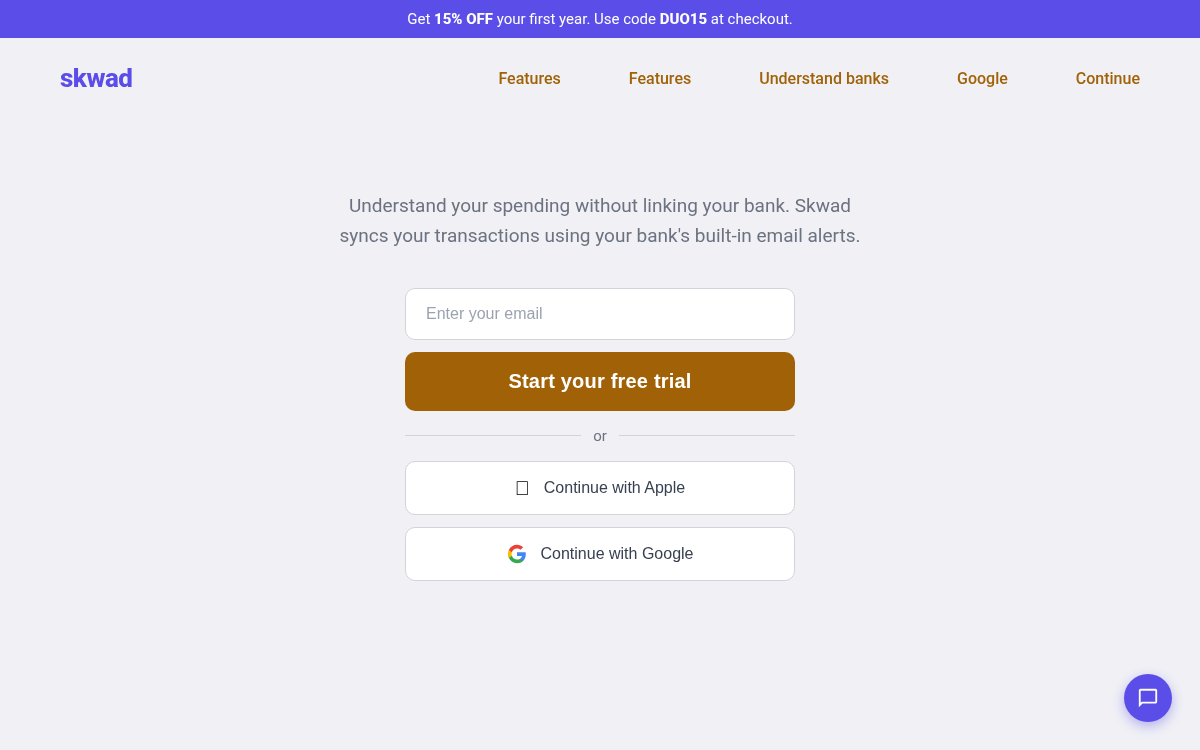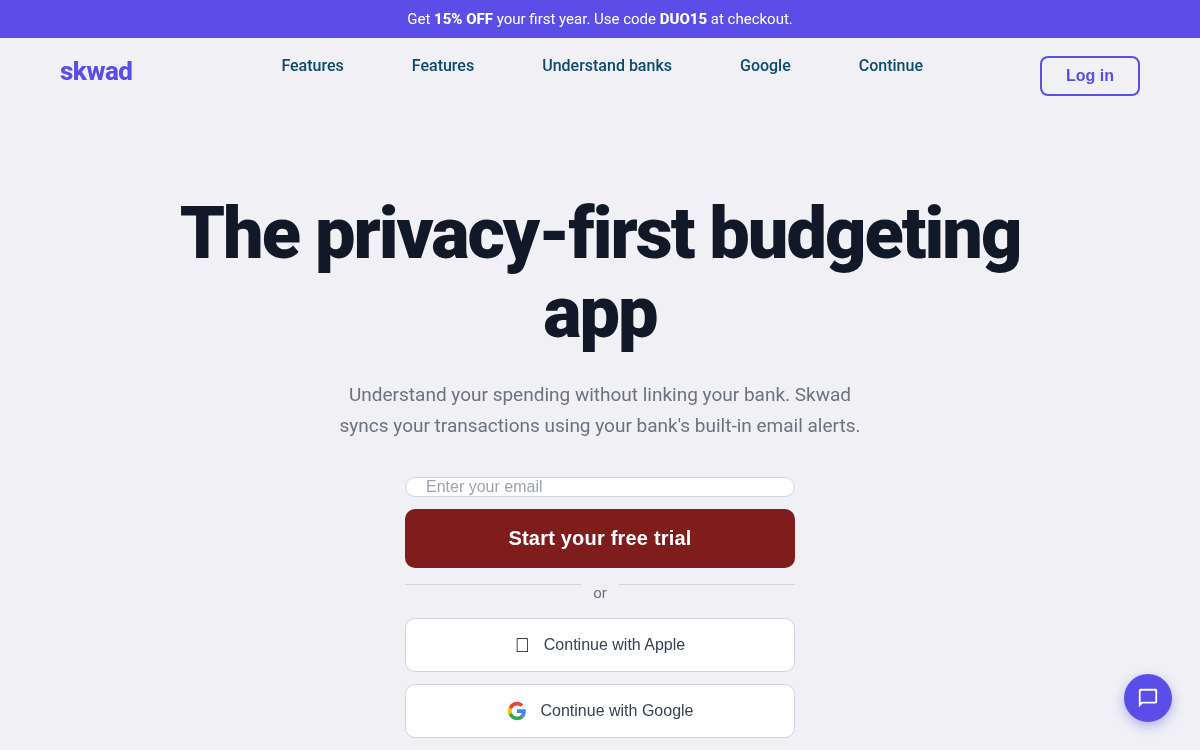--- a/index.html
+++ b/index.html
@@ -27,44 +27,45 @@
     }
 
     .top-banner strong {
       font-weight: 800;
     }
 
     
     .navbar {
       background-color: #f0f0f5;
       display: flex;
-      align-items: flex-start;
+      align-items: center;
       justify-content: space-between;
       padding: 18px 60px;
       border-bottom: none;
+      margin-top: 7px;
     }
 
     .nav-logo {
       font-size: 26px;
       font-weight: 800;
       color: #5b4de8;
       letter-spacing: -0.5px;
       text-decoration: none;
     }
 
     .nav-links {
       display: flex;
       align-items: center;
       gap: 36px;
       list-style: none;
     }
 
     .nav-links a {
       text-decoration: none;
-      color: #0c4a6e;
+      color: #a16207;
       font-size: 16px;
       font-weight: 500;
       padding-left: 32px;
     }
 
     .nav-login {
       border: 2px solid #5b4de8;
       color: #5b4de8;
       background: transparent;
       padding: 9px 24px;
@@ -107,48 +108,49 @@
       display: flex;
       flex-direction: column;
       align-items: center;
       width: 100%;
       max-width: 390px;
       gap: 12px;
     }
 
     .email-input {
       width: 100%;
-      padding: 0 20px;
+      padding: 16px 20px;
       border: 1.5px solid #d1d5db;
       border-radius: 10px;
       font-size: 16px;
       background: white;
       color: #374151;
       outline: none;
     }
 
     .email-input::placeholder {
       color: #9ca3af;
     }
 
     .cta-button {
       width: 100%;
       padding: 18px;
-      background-color: #7f1d1d;
+      background-color: #a16207;
       color: white;
       border: none;
       border-radius: 10px;
       font-size: 20px;
       font-weight: 700;
       cursor: pointer;
       letter-spacing: 0.2px;
     }
 
     .divider-row {
       display: flex;
+      align-items: center;
       width: 100%;
       gap: 12px;
       margin: 4px 0;
     }
 
     .divider-line {
       flex: 1;
       height: 1px;
       background-color: #d1d5db;
     }
@@ -231,25 +233,23 @@
     <li>
       <a>Understand banks</a>
     </li>
     <li>
       <a>Google</a>
     </li>
     <li>
       <a>Continue</a>
     </li>
   </ul>
-  <button class="nav-login">Log in</button>
 </nav>
 
 <section class="hero">
-  <h1 class="hero-title">The privacy-first budgeting app</h1>
   <p class="hero-subtitle">Understand your spending without linking your bank. Skwad syncs your transactions using your bank's built-in email alerts.</p>
 
   <div class="form-area">
     <input class="email-input" type="email" placeholder="Enter your email" style="">
     <button class="cta-button">Start your free trial</button>
 
     <div class="divider-row">
       <div class="divider-line"></div>
       <span class="divider-text">or</span>
       <div class="divider-line"></div>

